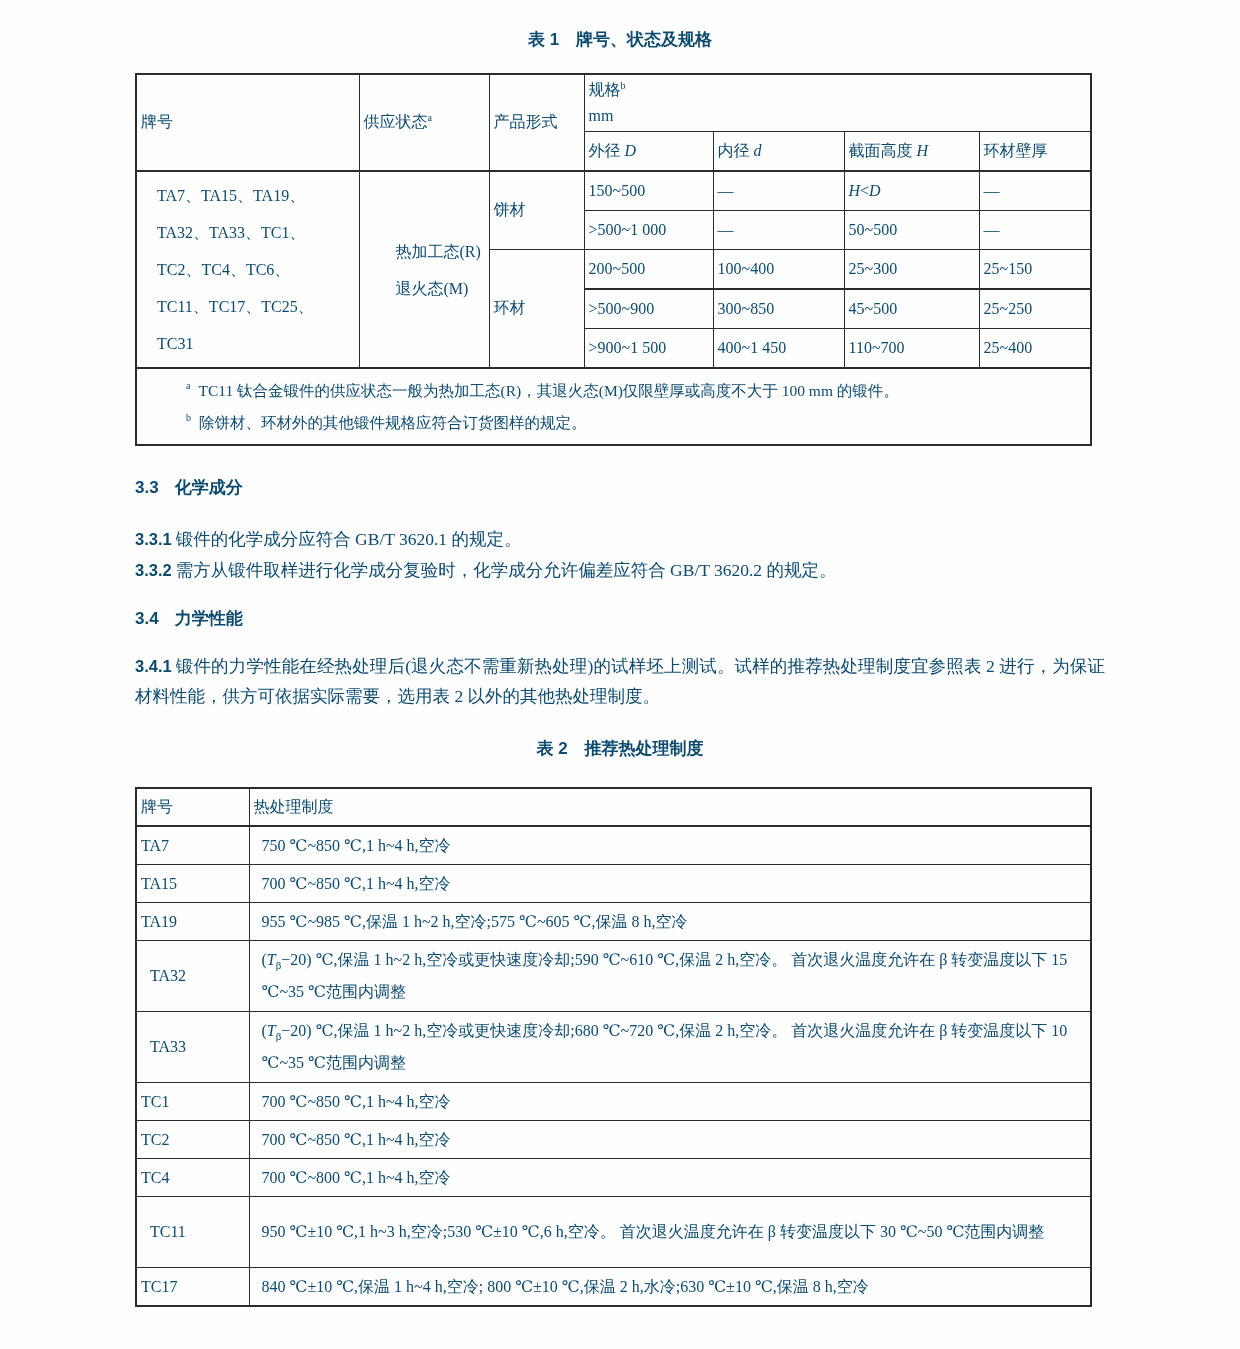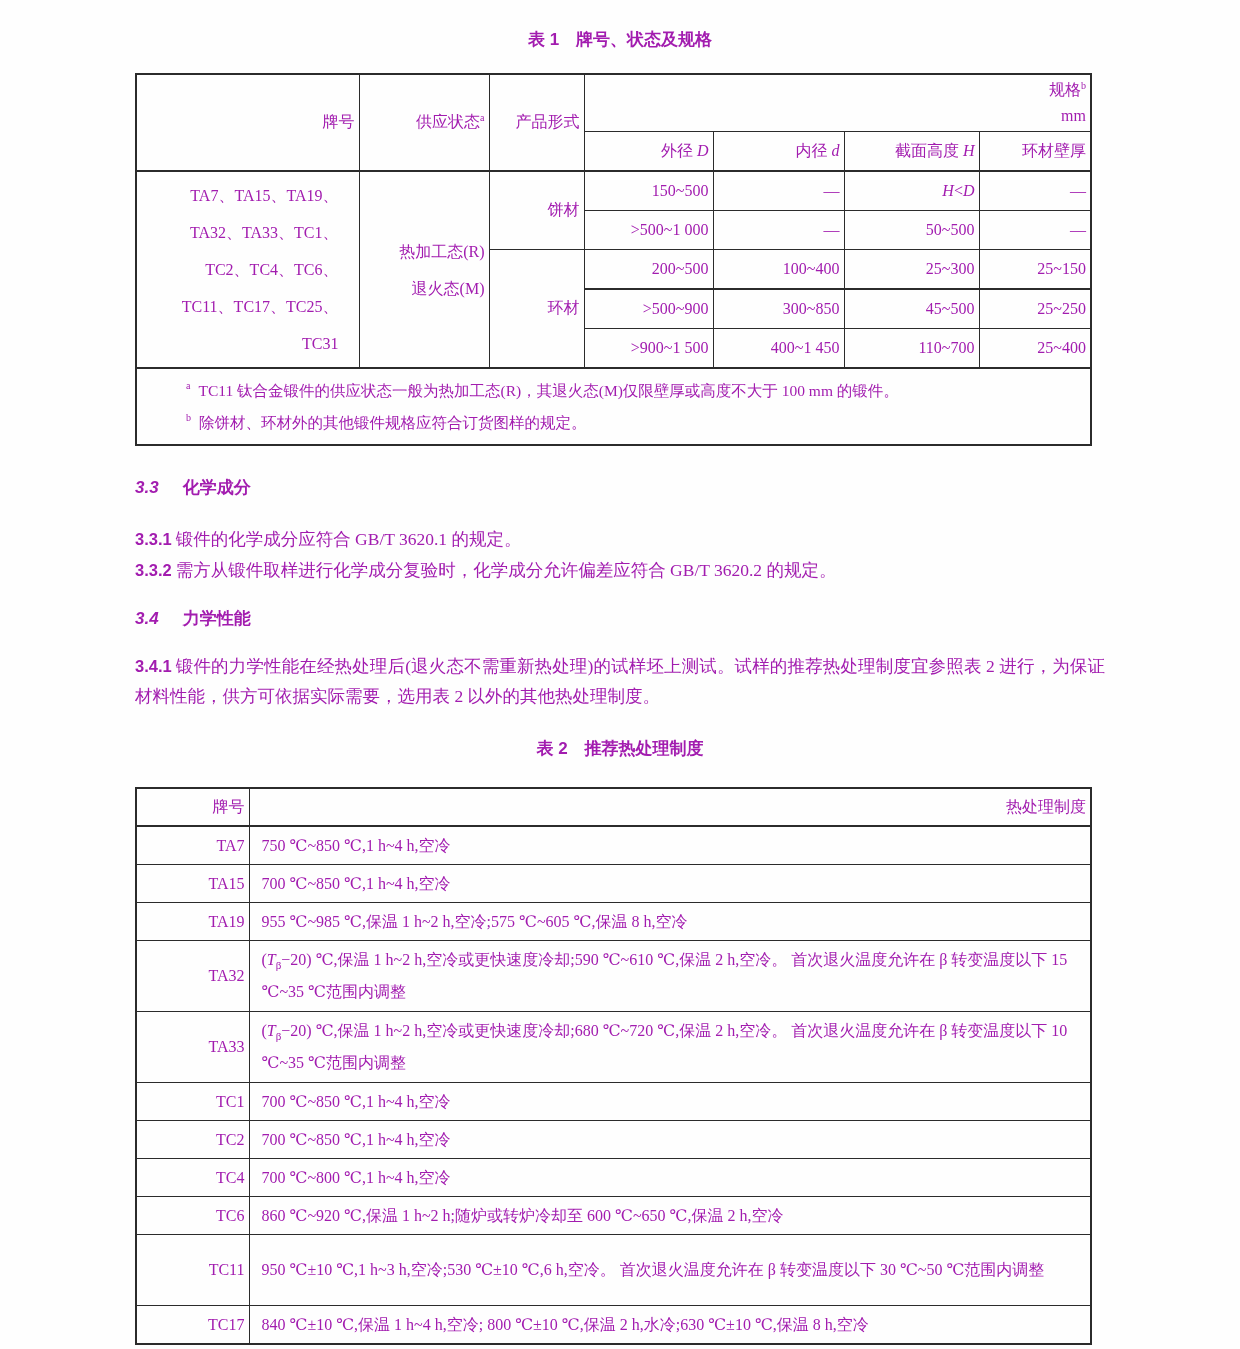--- a/index.html
+++ b/index.html
@@ -1,24 +1,24 @@
 <!DOCTYPE html>
 <html><head>
 <meta charset="utf-8">
 <style>
   html,body{margin:0;padding:0;background:#e8e8e8;}
   .page{position:relative;width:1240px;height:1349px;background:#fefefe;overflow:hidden;
-        color:#a21caf;font-family:"Liberation Serif","DejaVu Serif",serif;}
+        color:#0c4a6e;font-family:"Liberation Serif","DejaVu Serif",serif;}
   .caption{position:absolute;left:0;width:1240px;text-align:center;
            font-family:"Liberation Sans","DejaVu Sans",sans-serif;font-weight:bold;font-size:17px;}
   .cap1{top:28px;}
   .cap2{top:737px;}
   table{border-collapse:collapse;table-layout:fixed;position:absolute;left:135px;
         border:2px solid #2b2b2b;background:#fefefe;}
-  td{border:1px solid #2b2b2b;text-align:right;vertical-align:middle;
+  td{border:1px solid #2b2b2b;text-align:left;vertical-align:middle;
      font-size:16px;padding:2px 4px;overflow:hidden;}
   sup{font-size:10px;line-height:0;}
   sub{font-size:11px;line-height:0;}
   
   .t1{top:73px;width:955px;}
   .t1 .h1 td{height:51px;}
   .t1 .h2 td{height:34px;}
   .t1 .spec-cell{line-height:26px;}
   .t1 tr.b1 td{border-top:2px solid #2b2b2b;}
   .t1 tr.b4 td{border-top:2px solid #2b2b2b;}
@@ -27,21 +27,21 @@
   .t1 .supply-cell{line-height:37px;padding-left:36px;}
   .t1 tr.fn td{border-top:2px solid #2b2b2b;text-align:left;height:71px;vertical-align:middle;}
   .fn-line{padding-left:45px;line-height:32px;font-size:15.5px;}
   .fn-line sup{margin-right:8px;}
   
   .sec-h{position:absolute;left:135px;font-family:"Liberation Sans","DejaVu Sans",sans-serif;
          font-weight:bold;font-size:17px;}
   .para{position:absolute;left:135px;width:970px;font-size:17.5px;line-height:30px;text-align:justify;}
   .para .num{font-family:"Liberation Sans","DejaVu Sans",sans-serif;font-weight:bold;
              font-size:16.5px;margin-right:4px;}
-  .sec-h .num{margin-right:24px;font-style:italic;}
+  .sec-h .num{margin-right:16px;}
   
   .t2{top:787px;width:955px;}
   .t2 .hr td{height:32px;border-bottom:2px solid #2b2b2b;}
   .t2 .r td{height:33px;}
   .t2 .r2 td{height:66px;padding-left:13px;}
   .t2 td.regime{text-align:left;padding:2px 20px 2px 12px;line-height:32px;}
   .t2 td.grade{font-size:16px;}
 </style>
 </head>
 <body>
@@ -176,24 +176,20 @@
       <td class="regime">700 ℃~850 ℃,1 h~4 h,空冷</td>
     </tr>
     <tr class="r">
       <td class="grade">TC2</td>
       <td class="regime">700 ℃~850 ℃,1 h~4 h,空冷</td>
     </tr>
     <tr class="r">
       <td class="grade">TC4</td>
       <td class="regime">700 ℃~800 ℃,1 h~4 h,空冷</td>
     </tr>
-    <tr class="r">
-      <td class="grade">TC6</td>
-      <td class="regime">860 ℃~920 ℃,保温 1 h~2 h;随炉或转炉冷却至 600 ℃~650 ℃,保温 2 h,空冷</td>
-    </tr>
     <tr class="r2">
       <td class="grade">TC11</td>
       <td class="regime">950 ℃±10 ℃,1 h~3 h,空冷;530 ℃±10 ℃,6 h,空冷。 首次退火温度允许在 β 转变温度以下 30 ℃~50 ℃范围内调整</td>
     </tr>
     <tr class="r">
       <td class="grade">TC17</td>
       <td class="regime">840 ℃±10 ℃,保温 1 h~4 h,空冷; 800 ℃±10 ℃,保温 2 h,水冷;630 ℃±10 ℃,保温 8 h,空冷</td>
     </tr>
   </tbody>
     </table>

